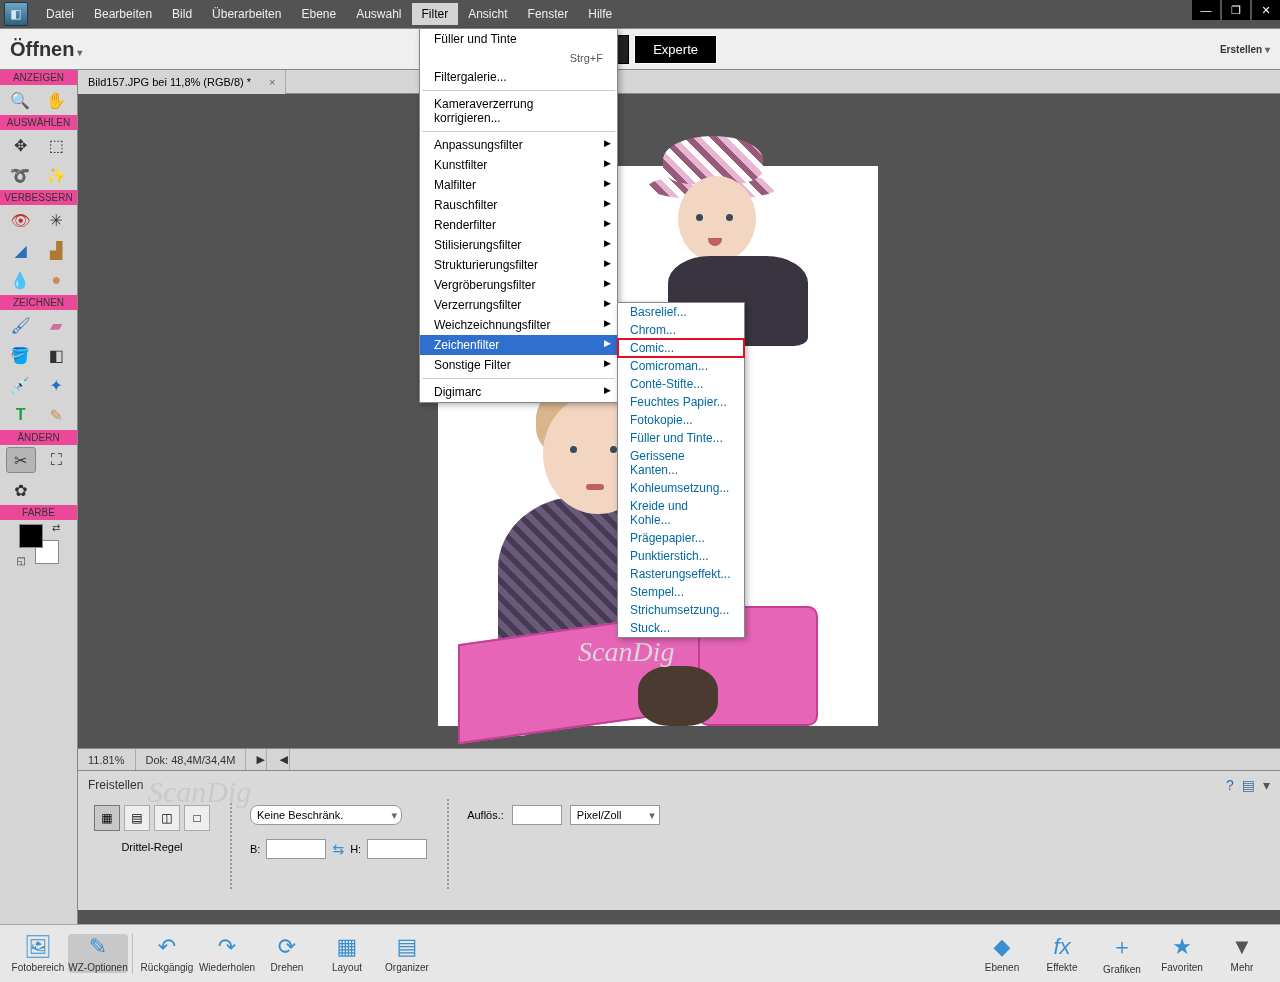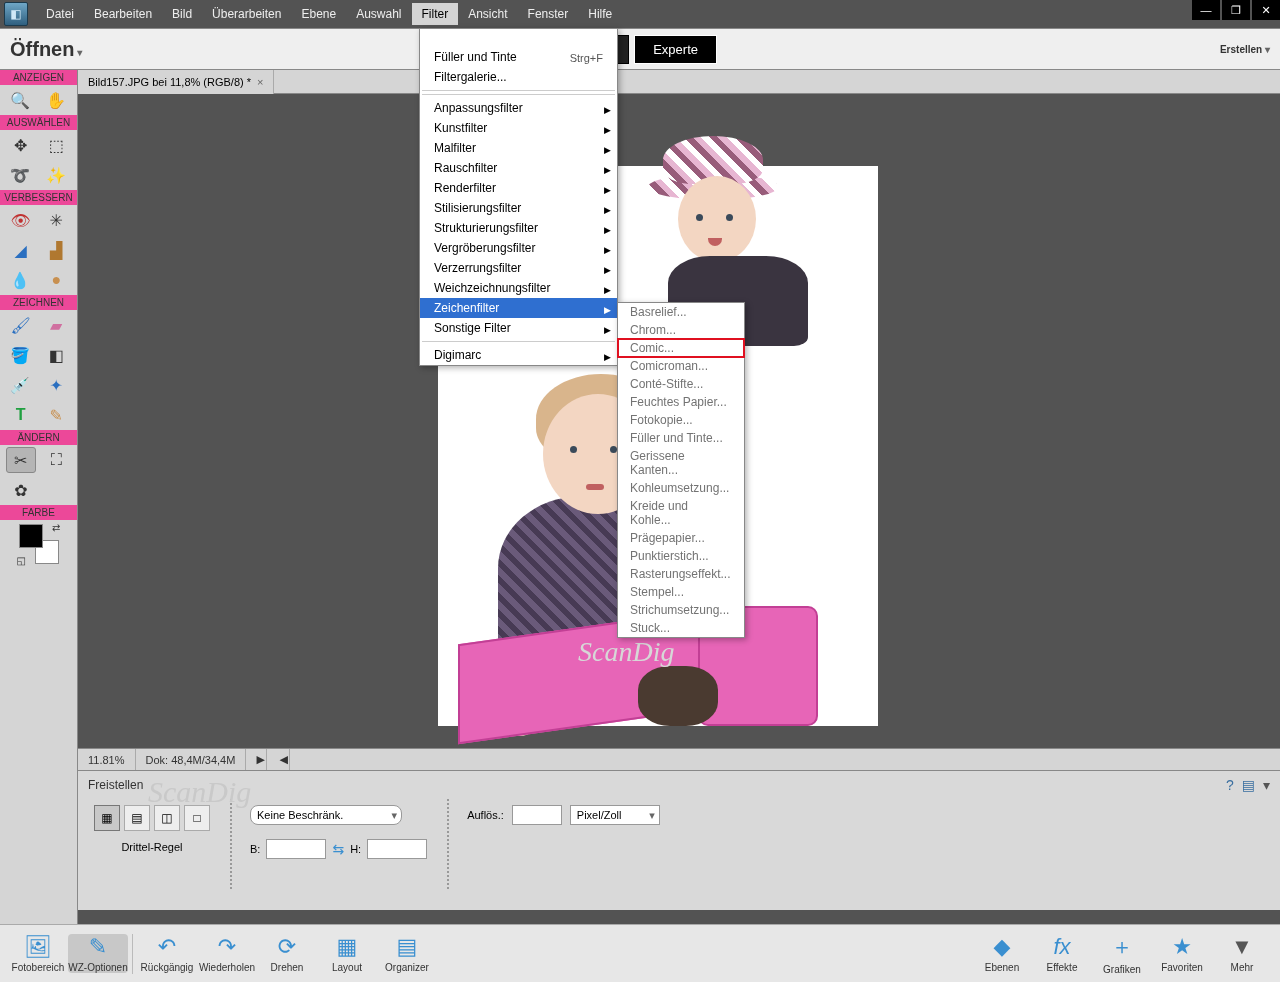--- a/index.html
+++ b/index.html
@@ -31,21 +31,21 @@
 .tool.active { background:#b5b5b5; border:1px solid #888; }
 .swatch-pair { position:relative; width:40px; height:40px; margin:4px auto; }
 .swatch-fg { position:absolute; left:0; top:0; width:24px; height:24px; background:#000; border:1px solid #888; }
 .swatch-bg { position:absolute; right:0; bottom:0; width:24px; height:24px; background:#fff; border:1px solid #888; }
 .swatch-swap { position:absolute; right:-2px; top:-2px; font-size:10px; color:#333; }
 .swatch-default { position:absolute; left:-2px; bottom:-2px; font-size:10px; color:#333; }
 
 
 .doc-area { position:absolute; left:78px; top:70px; right:0; height:700px; background:#535353; }
 .doc-tab-bar { height:24px; background:#d5d5d5; border-bottom:1px solid #888; display:flex; align-items:center; }
-.doc-tab { height:24px; padding:4px 10px; display:flex; align-items:center; gap:6px; font-size:11px; background:#d5d5d5; border-right:1px solid #aaa; }
+.doc-tab { height:24px; padding:4px 10px; display:flex; align-items:center; gap:18px; font-size:11px; background:#d5d5d5; border-right:1px solid #aaa; }
 .doc-tab .close { font-size:11px; color:#666; cursor:pointer; }
 .canvas-scroll { position:absolute; left:0; top:24px; right:0; bottom:24px; background:#535353; overflow:hidden; }
 .canvas { position:absolute; left:360px; top:72px; width:440px; height:560px; background:#fff; }
 .watermark { position:absolute; color:#d7d7d7; font-size:28px; font-family:serif; font-style:italic; }
 
 
 .baby { position:absolute; }
 .baby .face { position:absolute; background:#f3d6c2; border-radius:50%; }
 .baby .hair { position:absolute; background:#d9b58c; border-radius:50% 50% 40% 40%; }
 .baby .eye { position:absolute; width:7px; height:7px; background:#3a4a5a; border-radius:50%; }
@@ -75,29 +75,29 @@
 
 
 .bottom-bar { position:absolute; left:0; right:0; bottom:0; height:58px; background:#e7e7e7; border-top:1px solid #aaa; display:flex; align-items:center; padding:0 8px; }
 .bottom-btn { width:60px; text-align:center; font-size:10px; color:#333; cursor:pointer; }
 .bottom-btn .bicon { font-size:22px; color:#3a8fd0; display:block; margin-bottom:2px; }
 .bottom-sep { width:1px; height:40px; background:#bbb; margin:0 4px; }
 .bottom-spacer { flex:1; }
 
 
 .dd-menu { position:absolute; top:28px; left:419px; width:199px; background:#fff; border:1px solid #888; box-shadow:2px 2px 6px rgba(0,0,0,0.3); font-size:12px; z-index:100; }
-.dd-item { padding:3px 14px; display:flex; align-items:flex-end; cursor:pointer; color:#000; position:relative; }
+.dd-item { padding:3px 14px; display:flex; align-items:flex-start; cursor:pointer; color:#000; position:relative; }
 .dd-item.sel { background:#2f6fd0; color:#fff; }
 .dd-item .shortcut { margin-left:auto; color:#555; font-size:11px;margin-top:20px; }
 .dd-item .sub-arrow { position:absolute; right:6px; font-size:9px; }
 .dd-sep { height:1px; background:#ccc; margin:3px 2px; }
 
 
 .sub-menu { position:absolute; top:302px; left:617px; width:128px; background:#fff; border:1px solid #888; box-shadow:2px 2px 6px rgba(0,0,0,0.3); font-size:12px; z-index:101; }
-.sub-item { padding:2px 12px; cursor:pointer; color:#737373; }
+.sub-item { padding:2px 12px; cursor:pointer; color:#0369a1; }
 .sub-item.hl { outline:2px solid #e01020; outline-offset:-1px; }
 
 
 .scandig-opt { position:absolute; color:#c9c9c9; font-size:30px; font-family:serif; font-style:italic; }
 </style>
 </head>
 <body>
 
 <div class="menu-bar">
   <div class="app-logo">◧</div>
@@ -294,20 +294,23 @@
 
 <div class="dd-menu" id="filter-menu">
     <div class="dd-item">
       <span>Füller und Tinte</span>
       <span class="shortcut">Strg+F</span>
     </div>
     <div class="dd-item">
       <span>Filtergalerie...</span>
     </div>
     <div class="dd-sep"></div>
+    <div class="dd-item">
+      <span>Kameraverzerrung korrigieren...</span>
+    </div>
     <div class="dd-sep"></div>
     <div class="dd-item">
       <span>Anpassungsfilter</span>
       <span class="sub-arrow">▶</span>
     </div>
     <div class="dd-item">
       <span>Kunstfilter</span>
       <span class="sub-arrow">▶</span>
     </div>
     <div class="dd-item">

